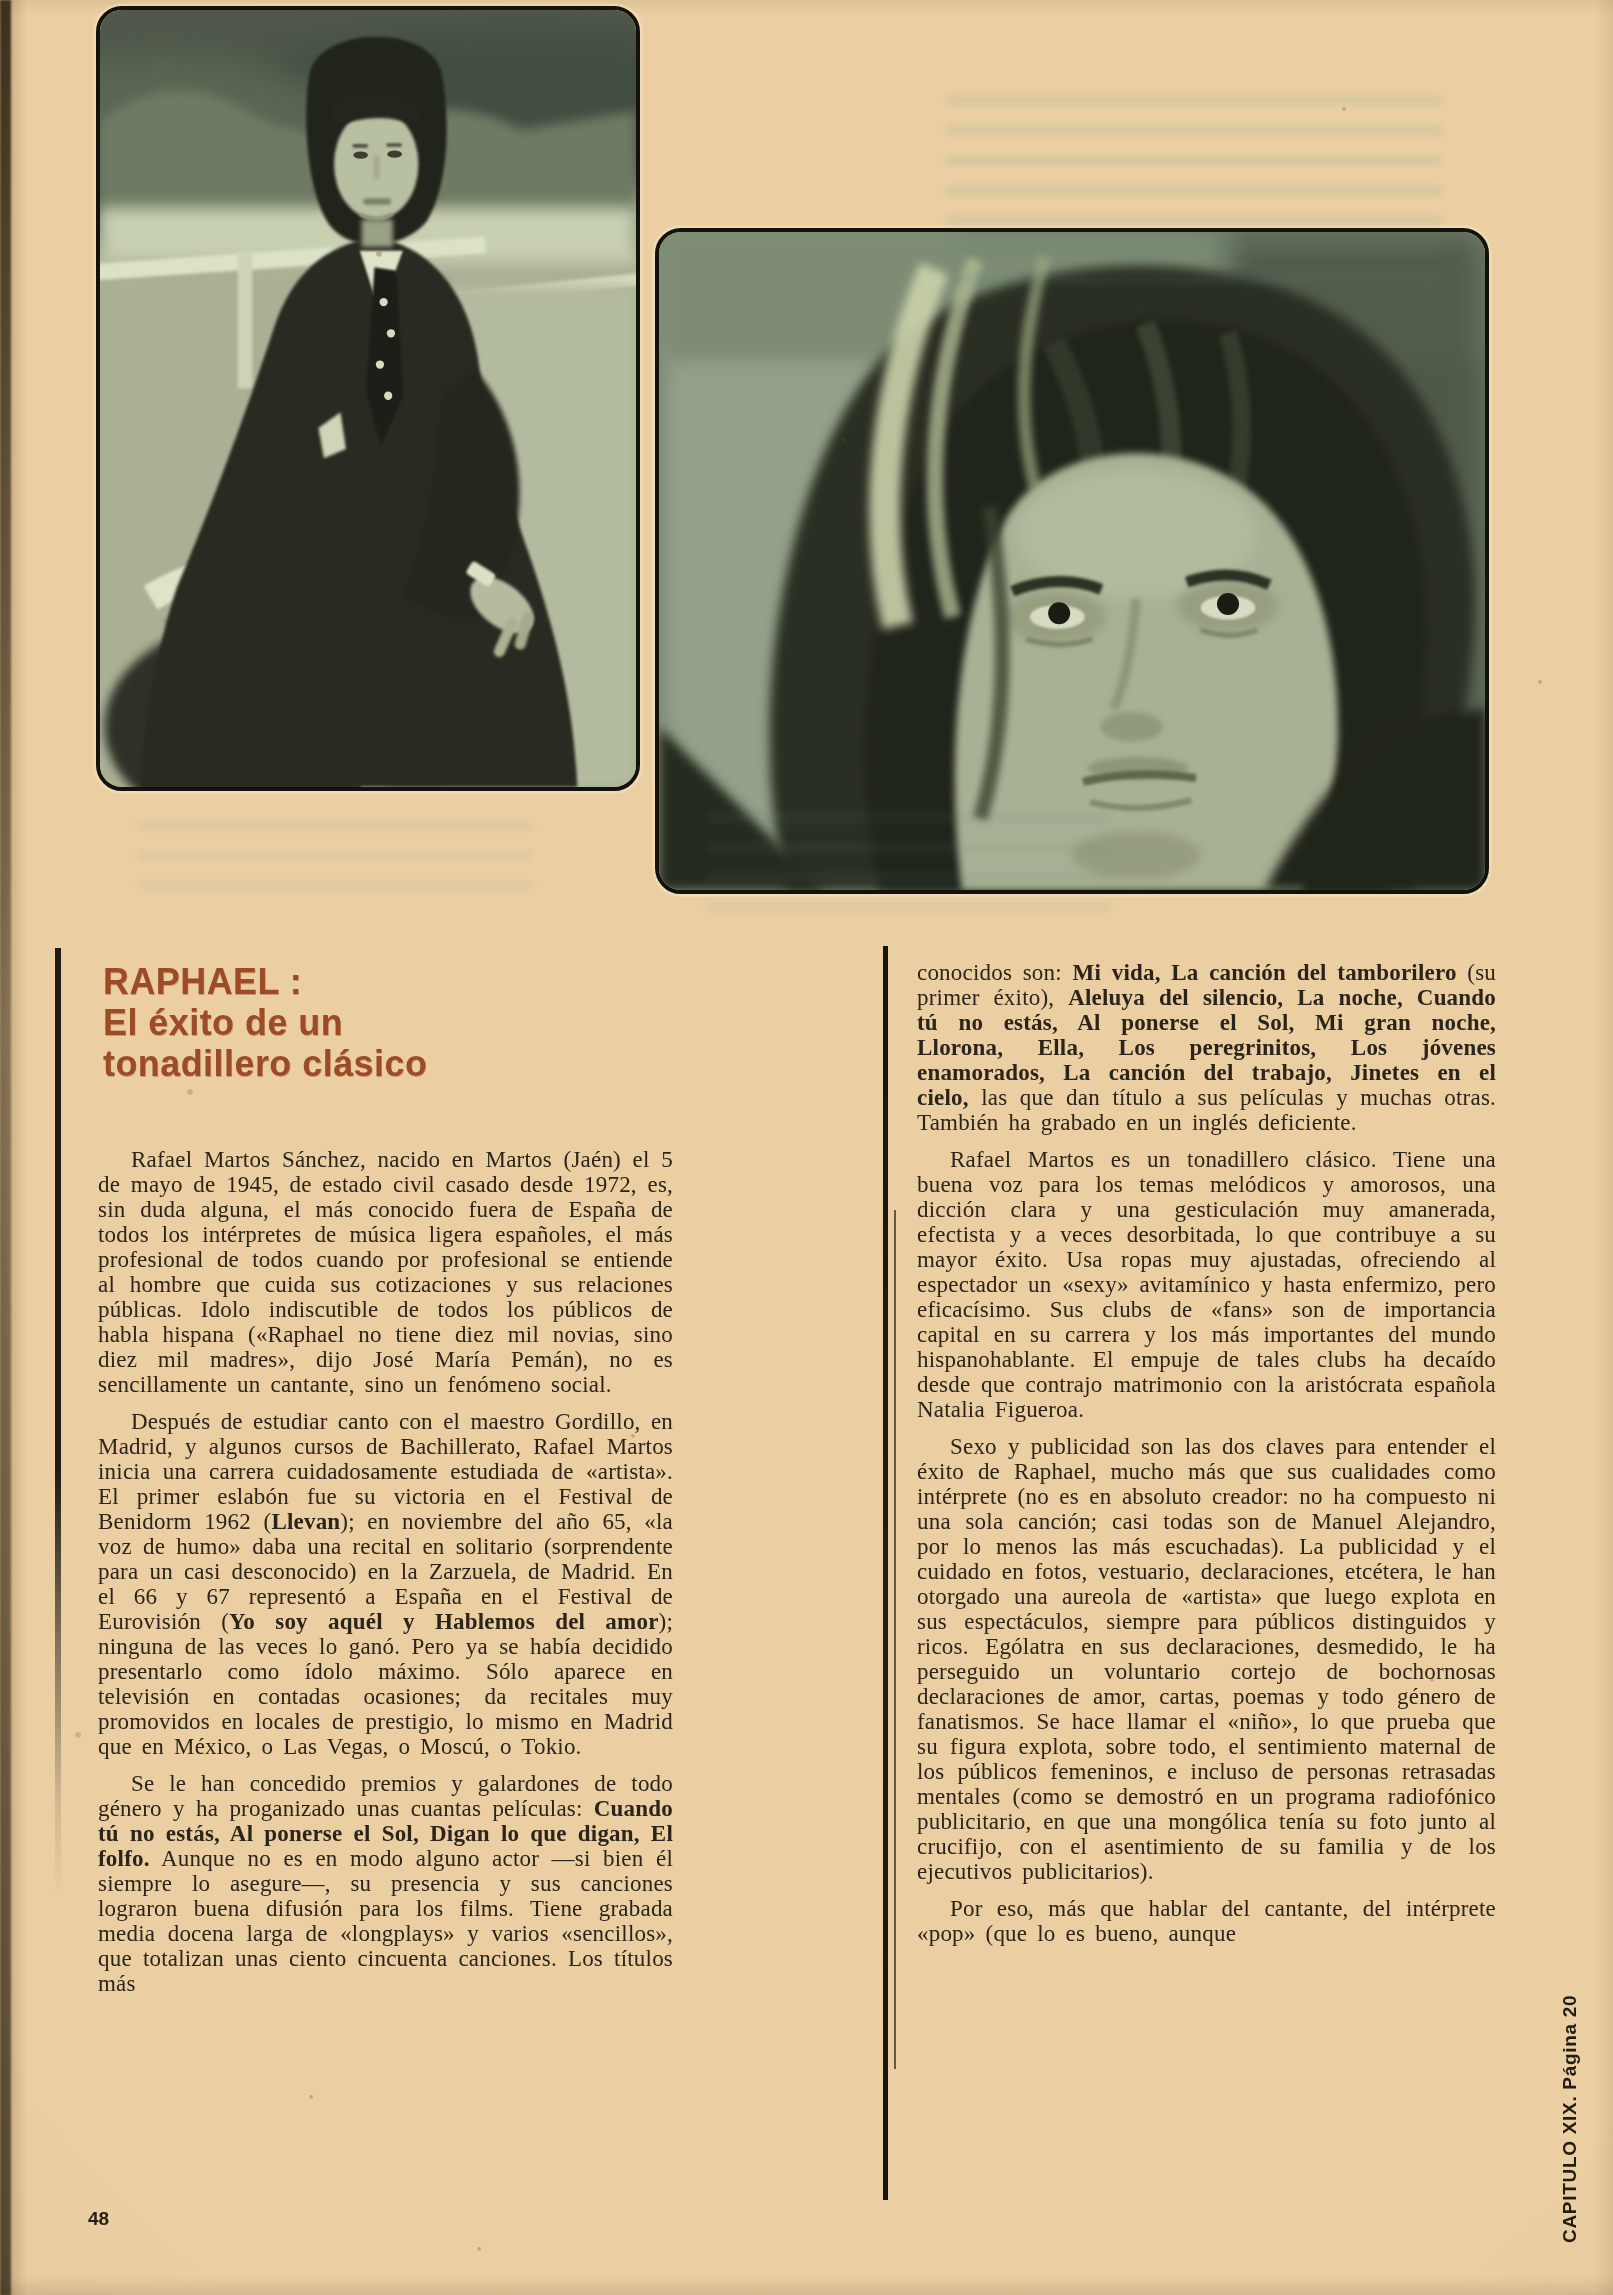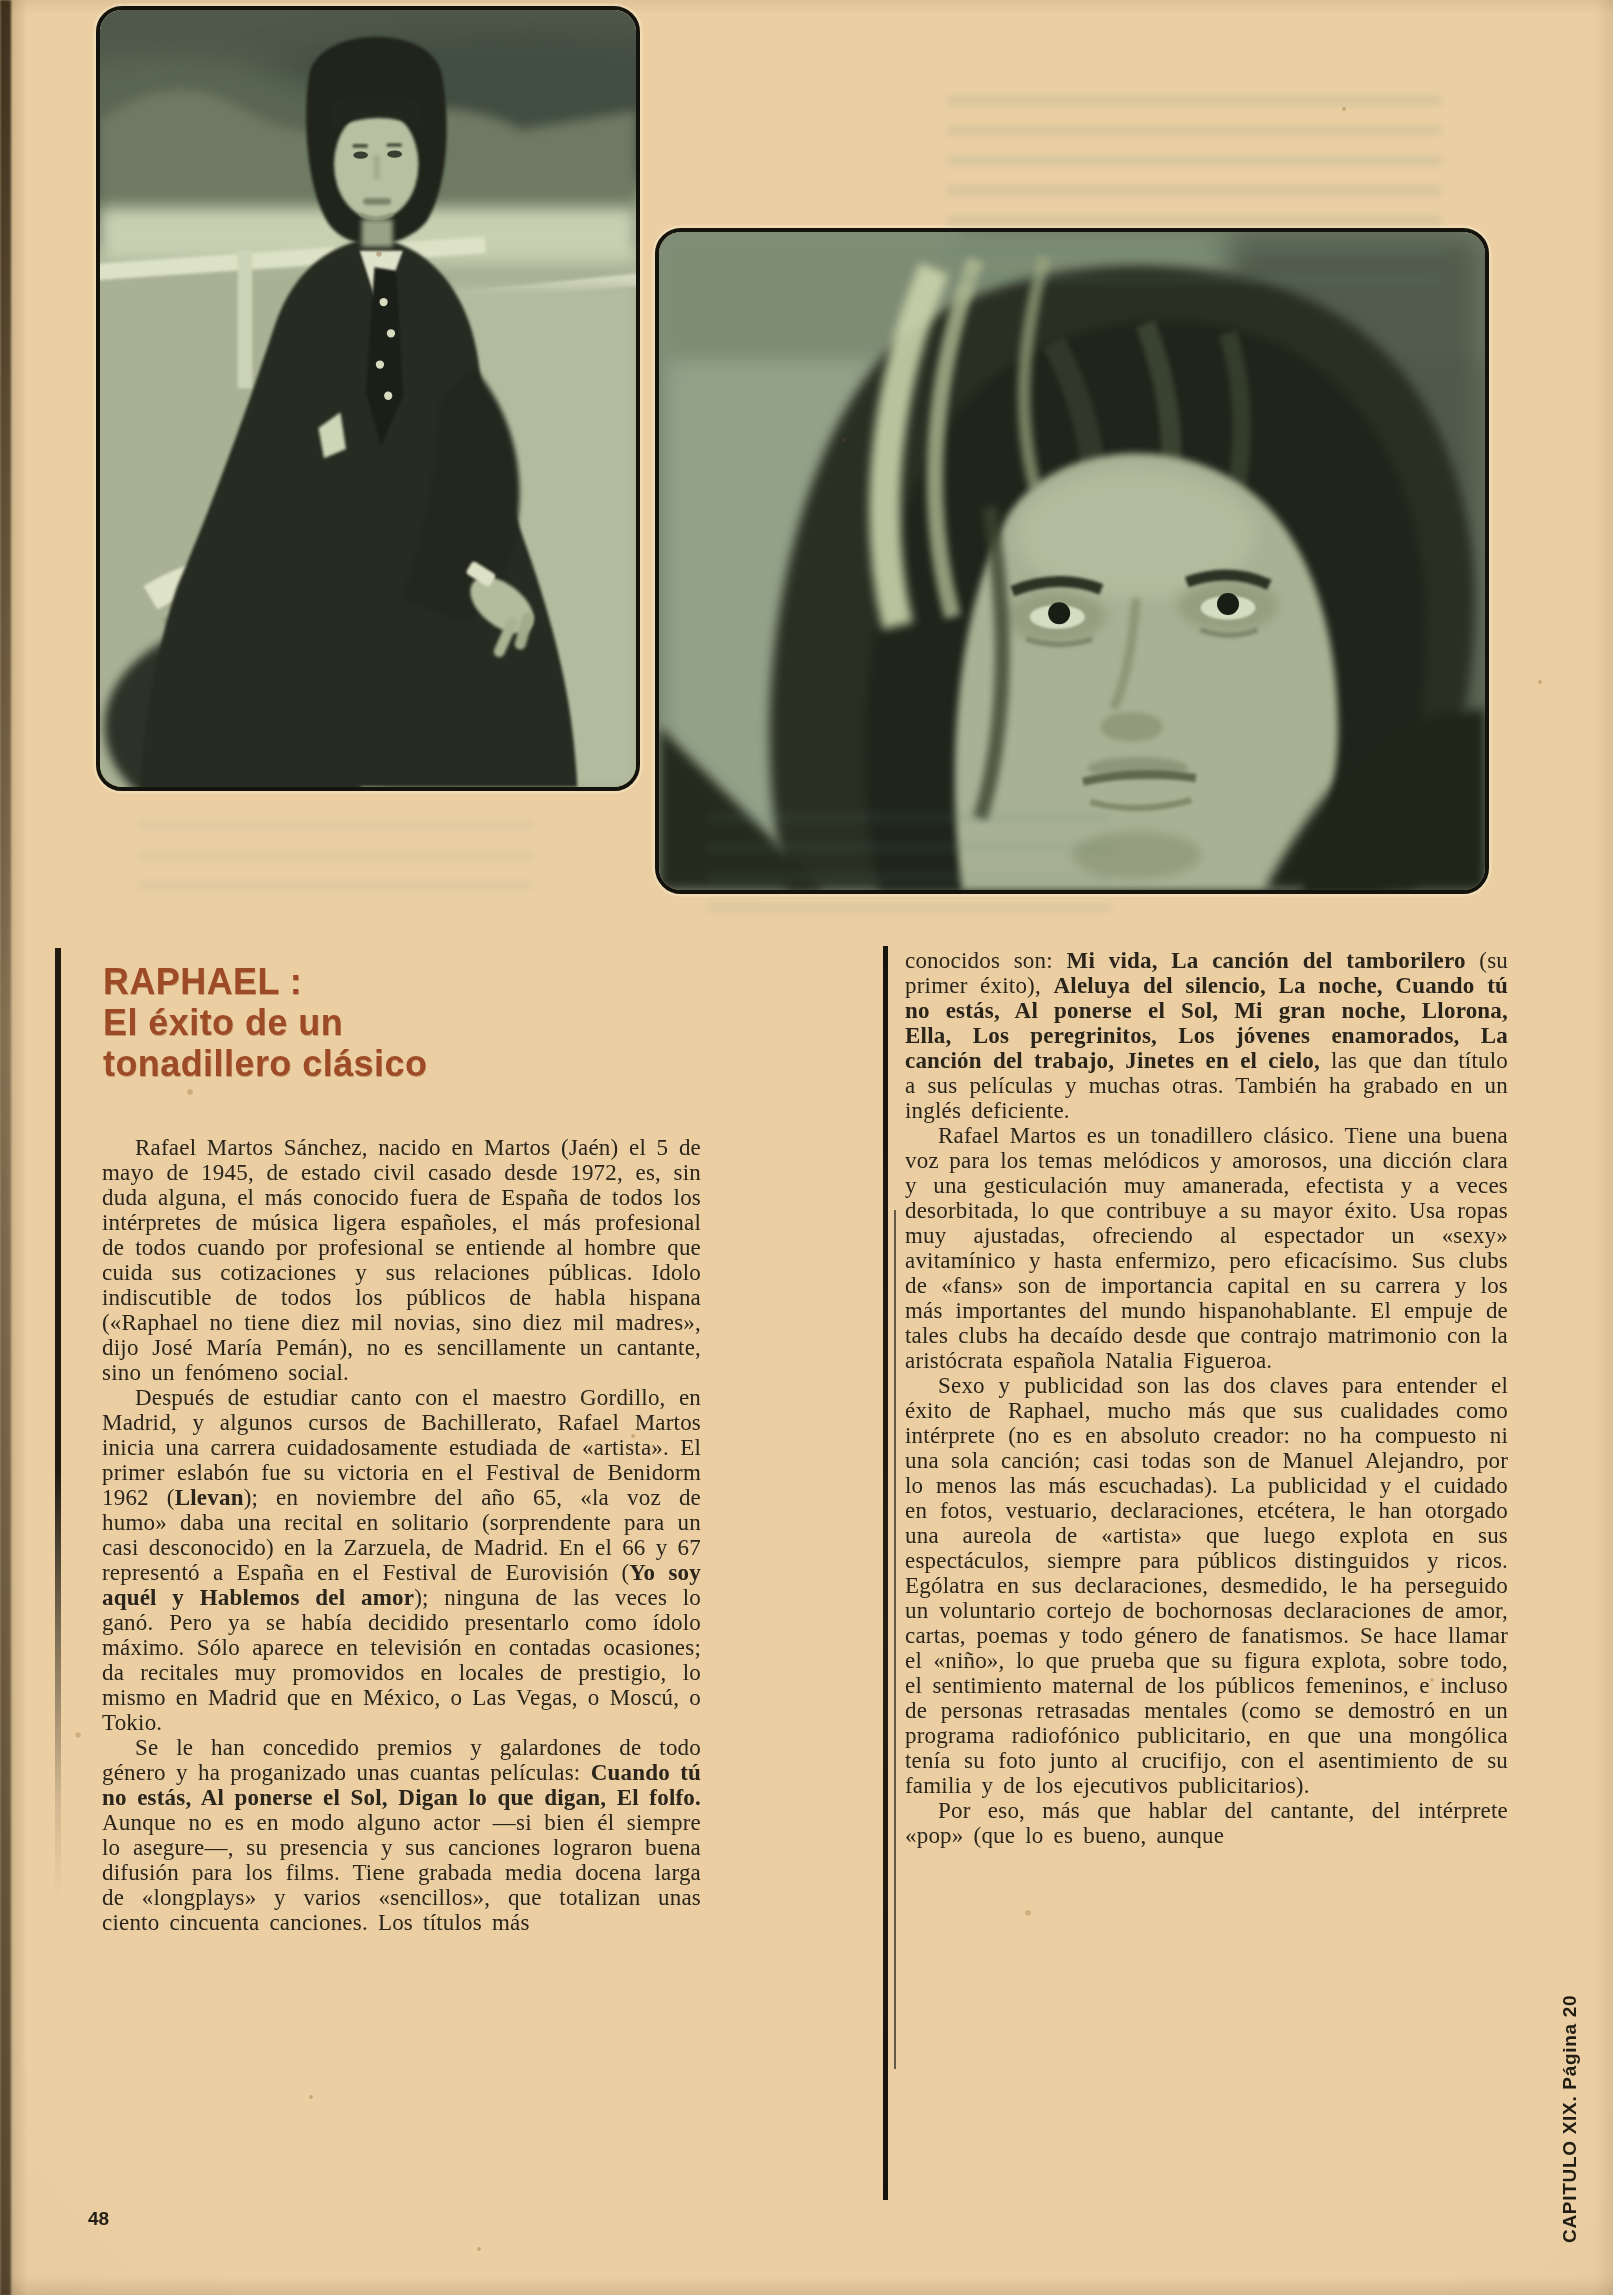--- a/index.html
+++ b/index.html
@@ -25,23 +25,23 @@
   .photo-right{left:655px;top:228px;width:826px;height:658px;}
   
   .title{position:absolute;left:103px;top:961px;
     font-family:"Liberation Sans",sans-serif;font-weight:700;
     font-size:37px;line-height:41px;color:#9c4b26;letter-spacing:0.5px;
     transform:scaleX(.97);transform-origin:left top;
     text-shadow:0.6px 0.6px 0 rgba(132,58,24,.35);}
   
   .col{position:absolute;font-size:23px;line-height:25px;color:#2a241b;
     text-align:justify;letter-spacing:0.2px;word-spacing:4.1px;}
-  .col-left{left:102px;top:1135px;width:599px;}
+  .col-left{left:86px;top:1135px;width:599px;}
   .col-right{left:905px;top:948px;width:603px;}
-  .col p{margin:0;}
+  .col p{margin:12px;}
   .col p.ind{text-indent:33px;}
   .col .b{font-weight:700;}
   
   .rule{position:absolute;background:#1d1812;}
   .rule-center{left:883px;top:946px;width:4.6px;height:1254px;
     background:linear-gradient(to bottom,#17130d 0%,#241e15 55%,#17130d 100%);}
   .rule-center-2{left:894px;top:1210px;width:1.8px;height:859px;opacity:.65;}
   .rule-left{left:55px;top:948px;width:5.5px;height:951px;
     background:linear-gradient(to bottom,#201b13 0%,#201b13 55%,rgba(32,27,19,.55) 72%,rgba(32,27,19,.12) 90%,rgba(32,27,19,0) 100%);}
   

